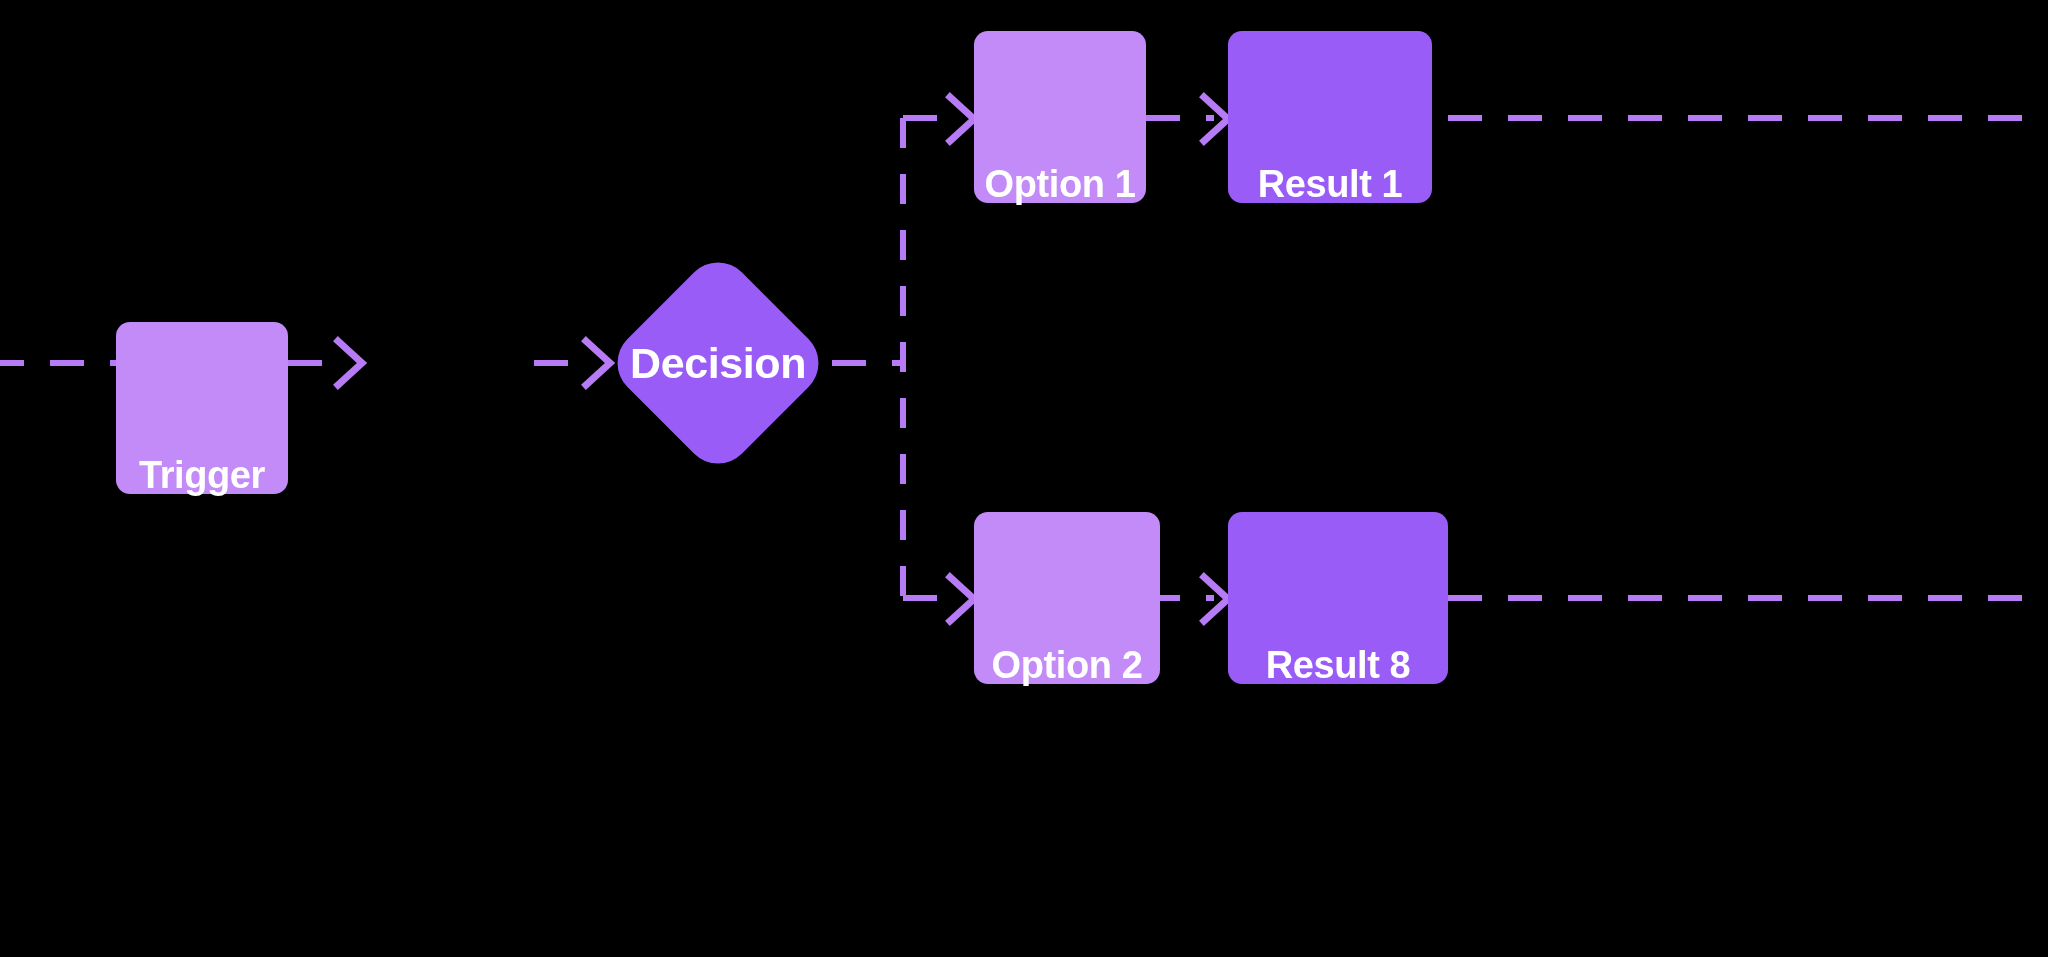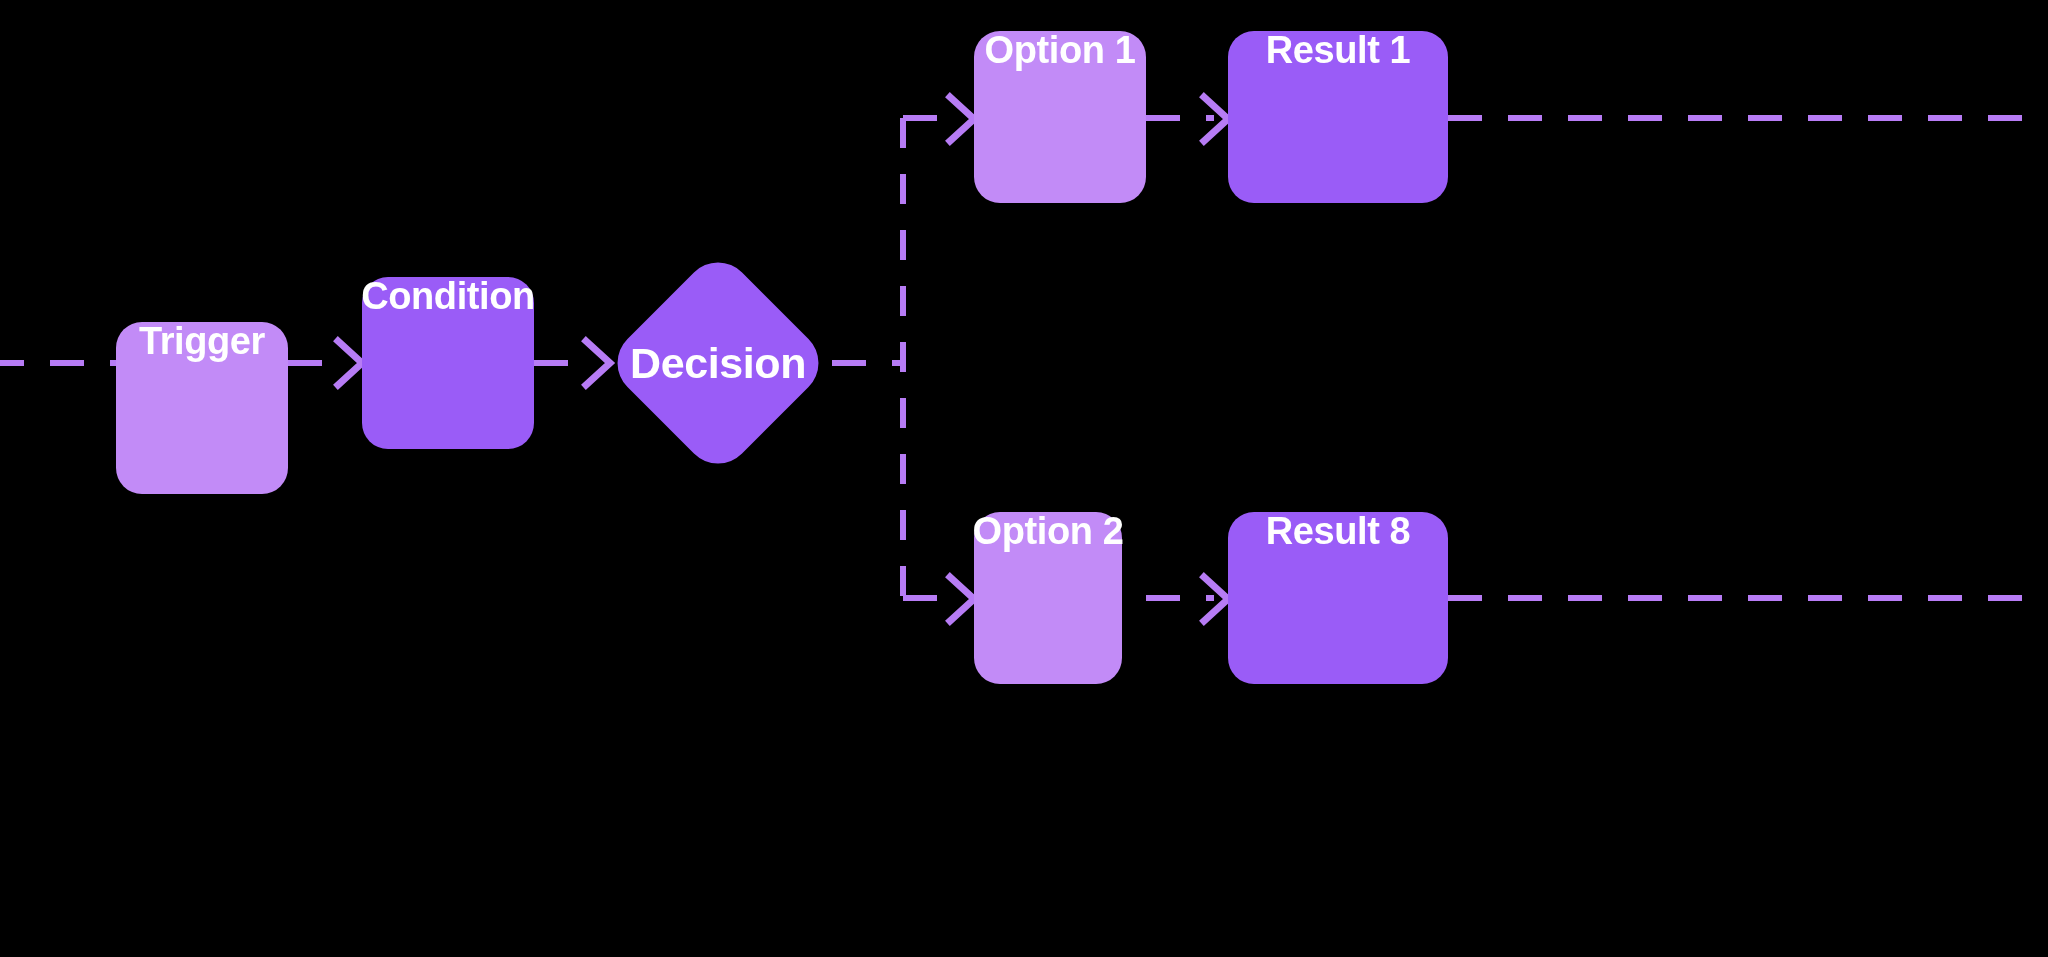--- a/index.html
+++ b/index.html
@@ -11,23 +11,23 @@
     position: relative;
     width: 2048px;
     height: 957px;
     background: #000000;
     overflow: hidden;
     font-family: "Liberation Sans", sans-serif;
   }
   .node {
     position: absolute;
     display: flex;
-    align-items: flex-start;
+    align-items: flex-end;
     justify-content: center;
-    border-radius: 26px;
+    border-radius: 14px;
     box-sizing: border-box;
   }
   .node .node-label {
     color: #ffffff;
     font-size: 38px;
     font-weight: bold;
     letter-spacing: -0.4px;
     line-height: 1;
     white-space: nowrap;
   }
@@ -113,36 +113,33 @@
 
     <path class="dashed" d="M 1448 118 L 2058 118"></path>
 
     <path class="dashed" d="M 1448 598 L 2058 598"></path>
   </svg>
 
   <div class="node light" style="left:116px; top:277px; width:172px; height:172px;margin-top:45px;">
     <span class="node-label">Trigger</span>
   </div>
 
-  <div class="node dark" style="left:362px; top:277px; width:172px; height:172px;">
-    <span class="node-label">Condition</span>
-  </div>
 
   <div class="diamond" style="left:637px; top:282px; width:162px; height:162px;"></div>
   <div class="diamond-label" style="left:598px; top:333px; width:240px; height:60px;">Decision</div>
 
   <div class="node light" style="left:974px; top:31px; width:172px; height:172px;">
     <span class="node-label">Option 1</span>
   </div>
 
-  <div class="node dark" style="left:1228px; top:31px; width:220px; height:172px;">
+  <div class="node dark" style="left:1228px; top:31px; width:204px; height:172px;">
     <span class="node-label">Result 1</span>
   </div>
 
-  <div class="node light" style="left:974px; top:512px; width:148px; height:172px;">
+  <div class="node light" style="left:974px; top:512px; width:186px; height:172px;">
     <span class="node-label">Option 2</span>
   </div>
 
   <div class="node dark" style="left:1228px; top:512px; width:220px; height:172px;">
     <span class="node-label">Result 8</span>
   </div>
 
 </div>
 
 </body></html>

